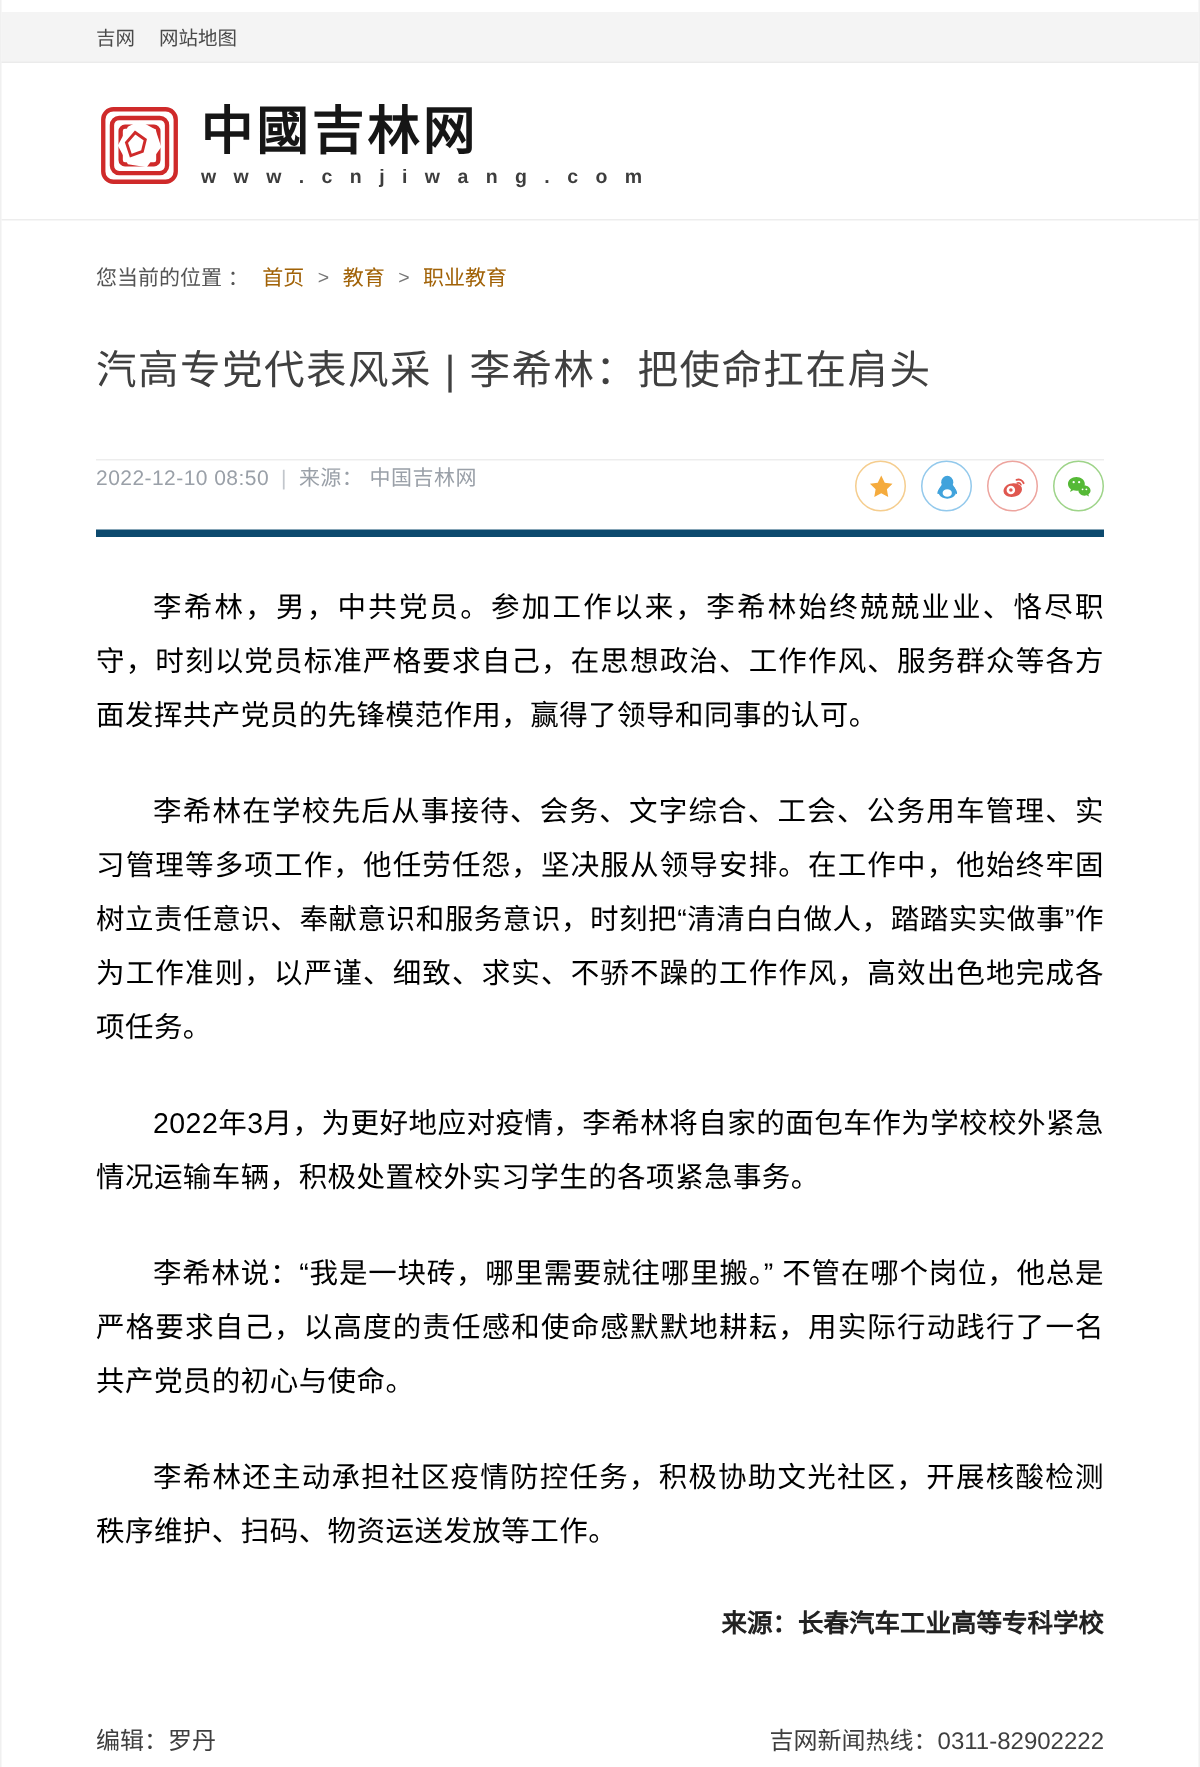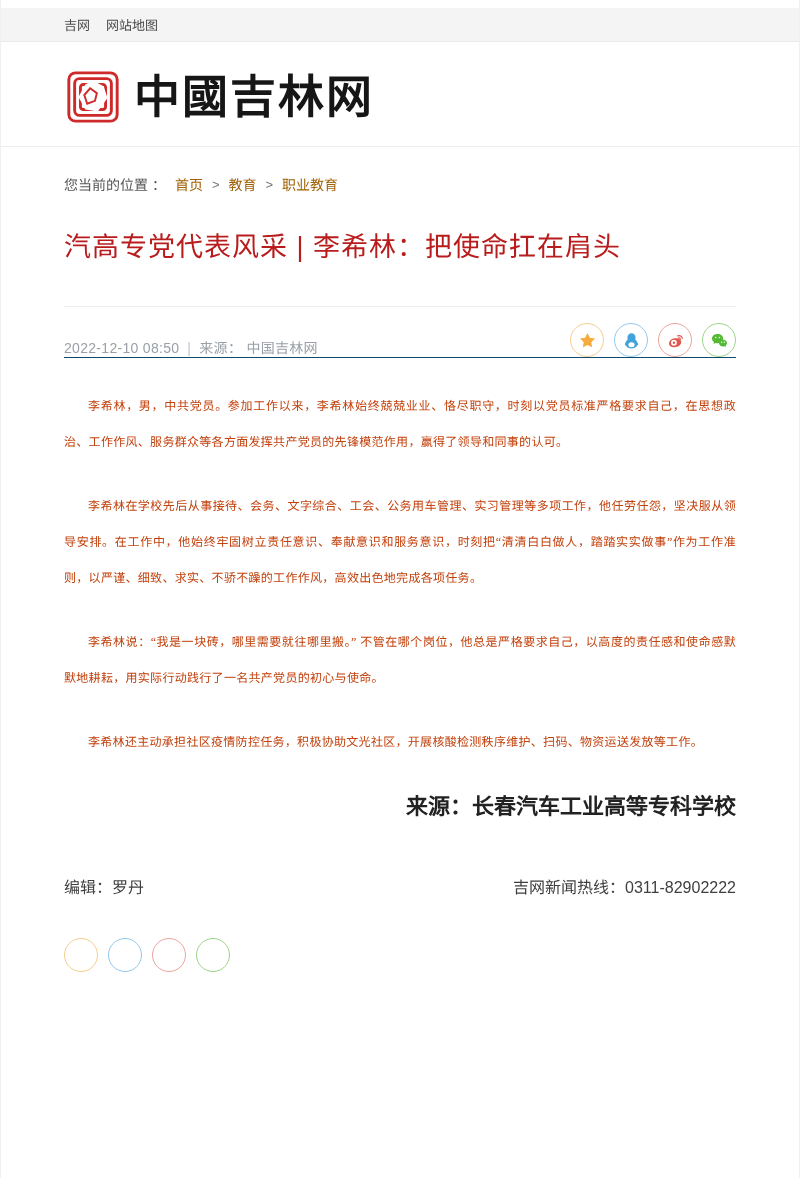--- a/index.html
+++ b/index.html
@@ -40,21 +40,21 @@
   }
 
   
   .logo-section { padding: 26px 0 20px 0; }
   .logo-row { display: flex; align-items: center; gap: 12px; }
   .seal { width: 58px; height: 58px; flex: 0 0 auto; }
   .logo-text { display: flex; flex-direction: column; }
   .site-name {
     font-family: "DejaVu Serif", "Liberation Serif", serif;
     font-weight: bold;
-    font-size: 46px;
+    font-size: 35px;
     line-height: 38px;
     color: #161616;
     letter-spacing: 2px;
   }
   .site-url {
     font-size: 13px;
     font-weight: bold;
     color: #3d3d3d;
     letter-spacing: 4px;
     margin-top: 3px;
@@ -70,33 +70,33 @@
     align-items: center;
     gap: 9px;
   }
   .breadcrumb a { color: #a16207; text-decoration: none; cursor: pointer; }
   .breadcrumb .sep { color: #777; font-size: 13px; }
 
   
   .article-title {
     font-size: 27px;
     font-weight: normal;
-    color: #b91c1c;
+    color: #404040;
     line-height: 38px;
     padding: 12px 0 40px 0;
     letter-spacing: 1px;
   }
 
   
   .meta-row {
     border-top: 1px solid #ededed;
-    border-bottom: 1px solid #0c4a6e;
+    border-bottom: 5px solid #0c4a6e;
     height: 52px;
     display: flex;
-    align-items: flex-end;
+    align-items: flex-start;
     justify-content: space-between;
   }
   .meta-left { font-size: 14px; color: #9aa0a8; letter-spacing: 0.3px; }
   .meta-left .pipe { margin: 0 8px; color: #c2c6cc; }
 
   
   .share-row { display: flex; gap: 10px; }
   .share-btn {
     width: 34px; height: 34px;
     border-radius: 50%;
@@ -106,31 +106,30 @@
   }
   .share-btn svg { width: 19px; height: 19px; display: block; }
   .share-qzone  { border: 1px solid #f5cd8e; }
   .share-qq     { border: 1px solid #93c9ec; }
   .share-weibo  { border: 1px solid #eda49e; }
   .share-wechat { border: 1px solid #9ed489; }
 
   
   .article-body { padding-top: 2px; }
   .article-body p {
-    font-size: 12px;
+    font-size: 19px;
     line-height: 36px;
-    color: #c2410c;
+    color: #000000;
     text-indent: 2em;
     margin: 28px 0;
     letter-spacing: 0.3px;
     text-align: justify;
-    font-family: Liberation Serif, serif;
   }
   .source-footer {
-    font-size: 22px;
+    font-size: 17px;
     font-weight: bold;
     color: #222;
     text-align: right;
     margin-top: 28px;
   }
 
   
   .footer-row {
     margin-top: 54px;
     display: flex;
@@ -194,20 +193,21 @@
         <g fill="none" stroke="#cf2a2a" stroke-width="3">
           <rect x="5" y="5" width="50" height="50" rx="7"></rect>
           <rect x="11" y="11" width="38" height="38" rx="5"></rect>
           <rect x="17" y="17" width="26" height="26" rx="3"></rect>
         </g>
         <path d="M30 13 L41 19 L45 31 L35 45 L22 43 L15 30 L22 17 Z" fill="#ffffff"></path>
         <path d="M27 21 l7 5 -2 8 -8 3 -3 -9 z" fill="none" stroke="#cf2a2a" stroke-width="2"></path>
       </svg>
       <div class="logo-text">
         <span class="site-name">中國吉林网</span>
+        <span class="site-url">w w w . c n j i w a n g . c o m</span>
       </div>
     </div>
   </div>
   <div class="logo-divider"></div>
 
   <div class="container">
 
     <div class="breadcrumb">
       <span>您当前的位置 ：</span>
       <a>首页</a>
@@ -244,20 +244,21 @@
           <svg>
               <use href="#sym-wechat"></use>
             </svg>
         </a>
       </div>
     </div>
 
     <div class="article-body">
       <p>李希林，男，中共党员。参加工作以来，李希林始终兢兢业业、恪尽职守，时刻以党员标准严格要求自己，在思想政治、工作作风、服务群众等各方面发挥共产党员的先锋模范作用，赢得了领导和同事的认可。</p>
       <p>李希林在学校先后从事接待、会务、文字综合、工会、公务用车管理、实习管理等多项工作，他任劳任怨，坚决服从领导安排。在工作中，他始终牢固树立责任意识、奉献意识和服务意识，时刻把“清清白白做人，踏踏实实做事”作为工作准则，以严谨、细致、求实、不骄不躁的工作作风，高效出色地完成各项任务。</p>
+      <p>2022年3月，为更好地应对疫情，李希林将自家的面包车作为学校校外紧急情况运输车辆，积极处置校外实习学生的各项紧急事务。</p>
       <p>李希林说：“我是一块砖，哪里需要就往哪里搬。” 不管在哪个岗位，他总是严格要求自己，以高度的责任感和使命感默默地耕耘，用实际行动践行了一名共产党员的初心与使命。</p>
       <p>李希林还主动承担社区疫情防控任务，积极协助文光社区，开展核酸检测秩序维护、扫码、物资运送发放等工作。</p>
     </div>
 
     <div class="source-footer">来源：长春汽车工业高等专科学校</div>
 
     <div class="footer-row">
       <div>
         <span>编辑：</span><span class="editor-name">罗丹</span>
       </div>

